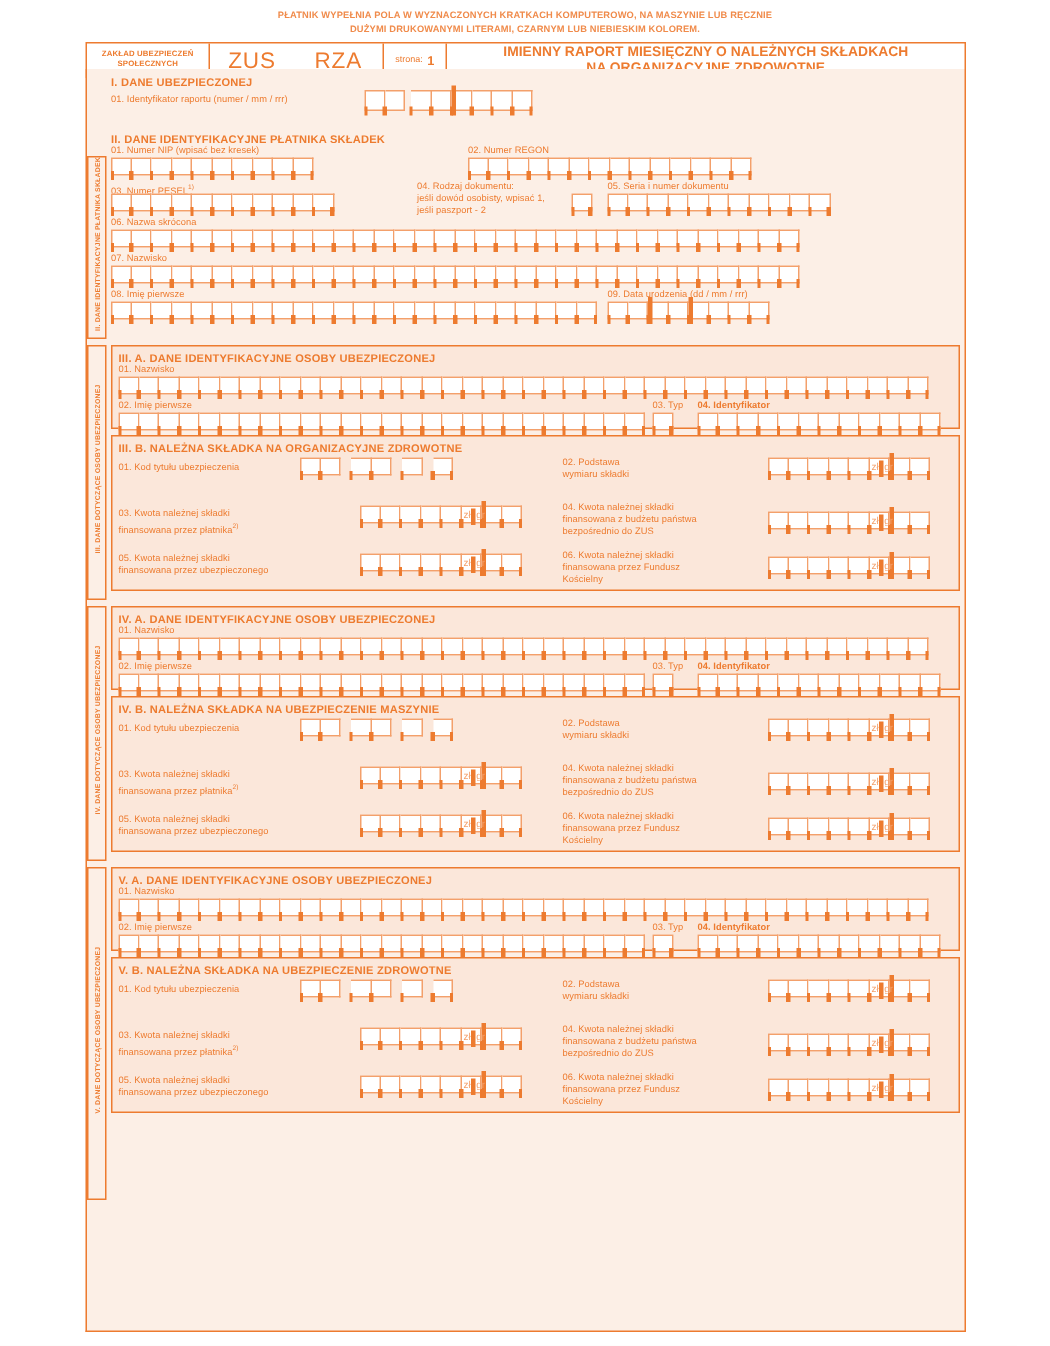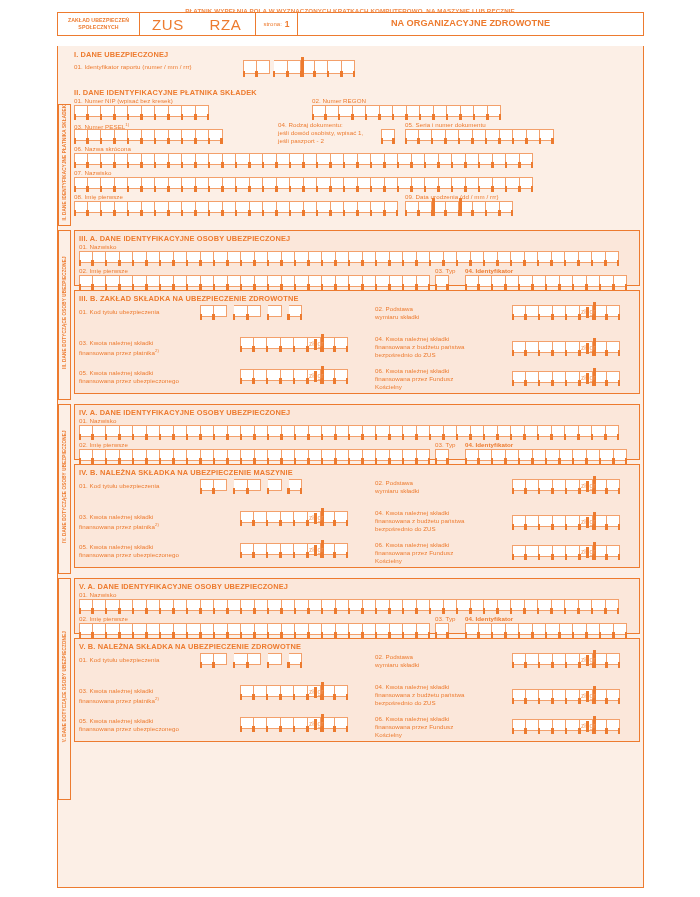--- a/index.html
+++ b/index.html
@@ -14,21 +14,21 @@
 
   
   .instruction {
     position: absolute; left: 0; top: 6px; width: 700px;
     text-align: center; color: #F08B4B; font-size: 6.2px;
     letter-spacing: .12px; line-height: 9px; font-weight: 600;
   }
 
   
   .masthead {
-    position: absolute; left: 57px; top: 12px; width: 587px; height: 24px;
+    position: absolute; left: 57px; top: 28px; width: 587px; height: 24px;
     border: 1.6px solid #ED7B2F; display: flex; align-items: stretch;
     background: #ffffff;
   }
   .mh-zus-long {
     width: 82px; display: flex; flex-direction: column; align-items: center;
     justify-content: center; color: #ED7B2F; font-size: 5.2px; font-weight: 700;
     line-height: 7px; text-align: center; border-right: 1.4px solid #ED7B2F;
     letter-spacing: .1px;
   }
   .mh-zus {
@@ -141,20 +141,21 @@
       <div>ZAKŁAD UBEZPIECZEŃ</div>
       <div>SPOŁECZNYCH</div>
     </div>
     <div class="mh-zus">ZUS</div>
     <div class="mh-rza">RZA</div>
     <div class="mh-strona">
       <span>strona:</span>
       <b>1</b>
     </div>
     <div class="mh-title">
+      <div>IMIENNY RAPORT MIESIĘCZNY O NALEŻNYCH SKŁADKACH</div>
       <div>NA ORGANIZACYJNE ZDROWOTNE</div>
     </div>
   </div>
 
   <div class="bodyframe">
     <div id="side-tabs">
         <div class="vtab" style="top: 58px; height: 122px;">
           <span style="width: 116px; margin-left: -58px; margin-top: -5px;">II. DANE IDENTYFIKACYJNE PŁATNIKA SKŁADEK</span>
         </div>
         <div class="vtab" style="top: 184px; height: 170px;">
@@ -453,21 +454,21 @@
             <div class="cell" style="width: 13.5px;"></div>
             <div class="cell" style="width: 13.5px;"></div>
             <div class="cell" style="width: 13.5px;"></div>
             <div class="cell" style="width: 13.5px;"></div>
             <div class="cell" style="width: 13.5px;"></div>
             <div class="cell" style="width: 13.5px;"></div>
             <div class="cell" style="width: 13.5px;"></div>
           </div>
         </div>
         <div class="sect" style="left: 16px; top: 244px; width: 566px; height: 104px;">
-          <div class="sect-head" style="left: 4px; top: 3px;">III. B.  ZAKŁAD SKŁADKA NA UBEZPIECZENIE ZDROWOTNE</div>
+          <div class="sect-head" style="left: 4px; top: 3px;">III. B.  NALEŻNA SKŁADKA NA ORGANIZACYJNE ZDROWOTNE</div>
           <div class="fieldlbl" style="left: 4px; top: 17px;">01. Kod tytułu ubezpieczenia</div>
           <div class="comb" style="left: 125px; top: 14px; height: 12px;">
             <div class="cell" style="width: 13.5px;"></div>
             <div class="cell" style="width: 13.5px;"></div>
             <div class="gap"></div>
             <div class="cell" style="width: 13.5px;"></div>
             <div class="cell" style="width: 13.5px;"></div>
             <div class="gap"></div>
             <div class="cell" style="width: 13.5px;"></div>
             <div class="gap"></div>

